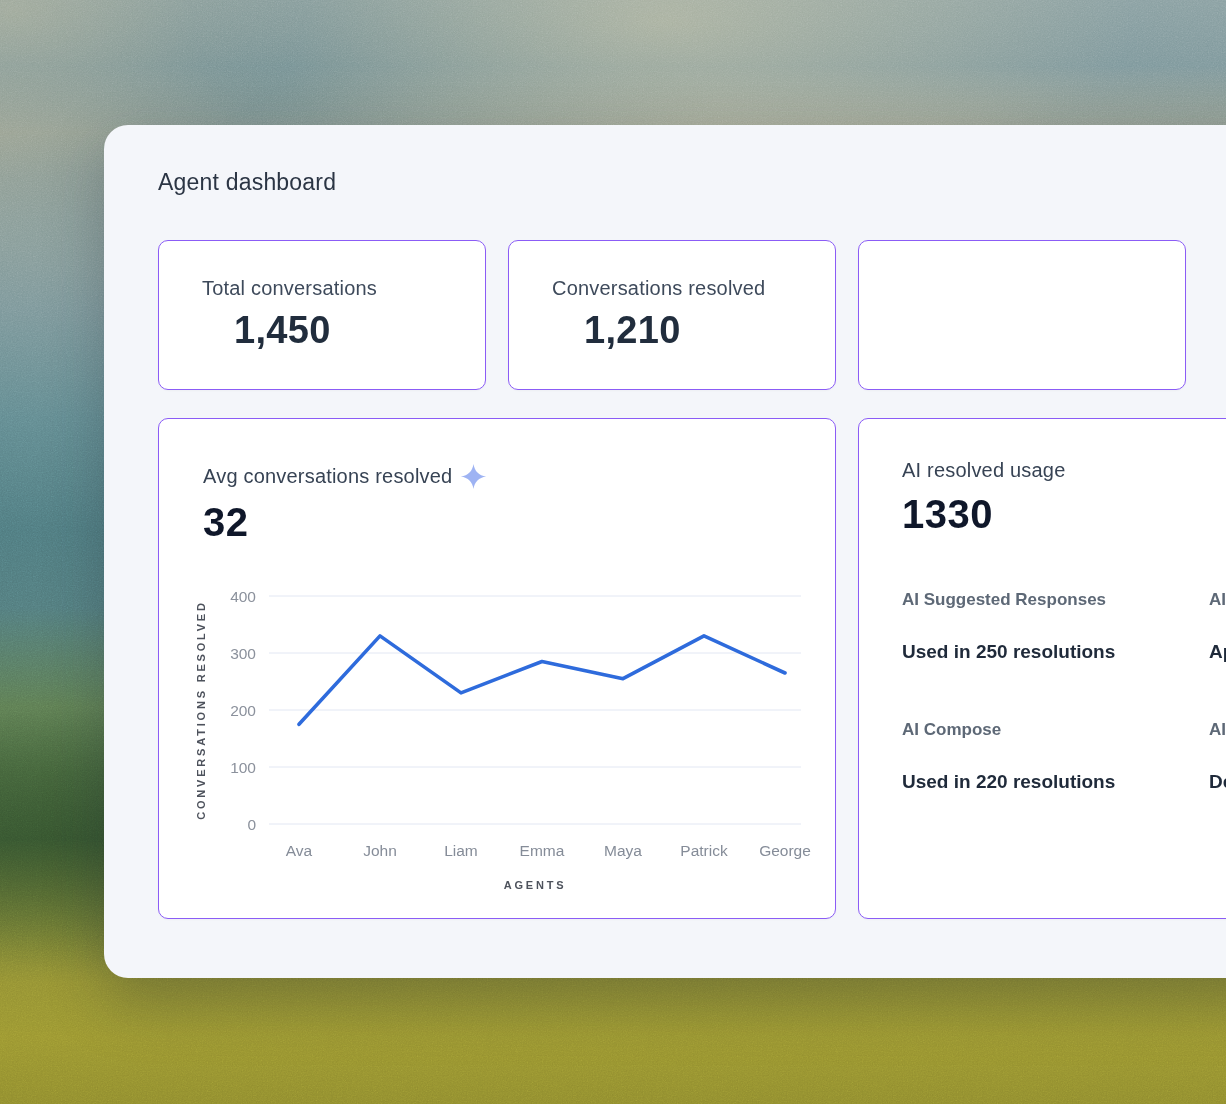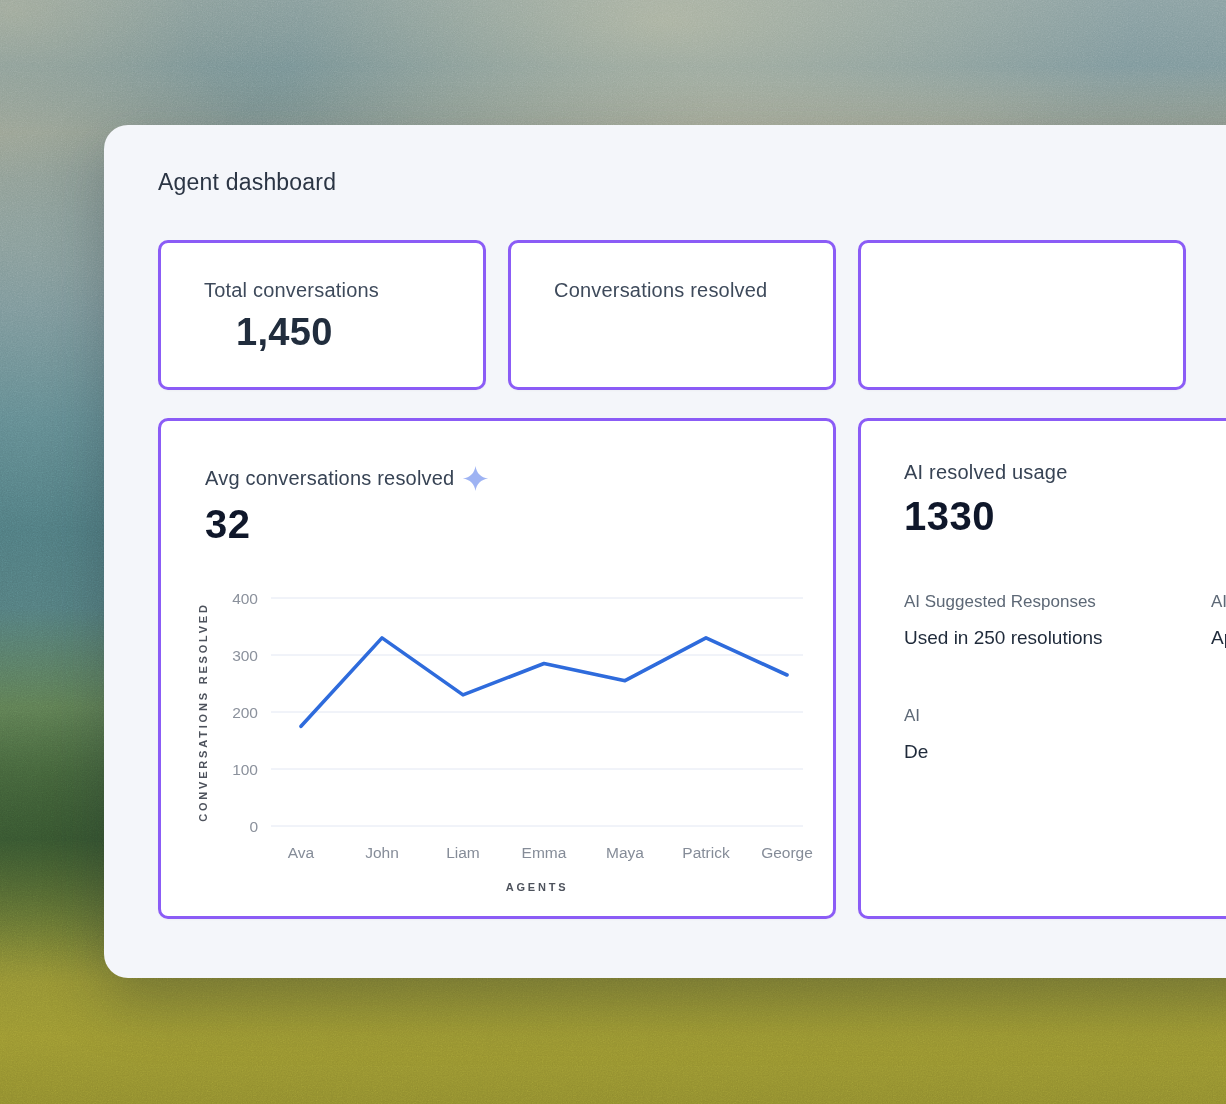--- a/index.html
+++ b/index.html
@@ -27,21 +27,21 @@
   .panel {
     position:absolute; left:104px; top:125px; width:1480px; height:853px;
     background:#f4f6fa; border-radius:24px;
     box-shadow:0 24px 60px rgba(25,35,45,0.28);
     padding:42px 0 0 54px;
   }
   .page-title { font-size:23px; font-weight:500; color:#2b3544; line-height:30px; letter-spacing:.2px; }
 
   .stats-row { display:flex; gap:22px; margin-top:43px; }
   .card {
-    background:#ffffff; border:3px solid #8b5cf6; border-radius:10px;
+    background:#ffffff; border:1px solid #8b5cf6; border-radius:10px;
     box-shadow:0 1px 2px rgba(16,24,40,0.03);
   }
   .stat-card { width:328px; height:150px; padding:36px 24px 0 43px; }
   .stat-label { font-size:20px; color:#3e4a5b; font-weight:500; letter-spacing:.2px; }
   .stat-value { font-size:38px; font-weight:700; color:#212d3d; margin-top:9px; letter-spacing:.3px;margin-left:32px; }
 
   .row2 { display:flex; gap:22px; margin-top:28px; }
   .chart-card { position:relative; width:678px; height:501px; padding:44px 0 0 44px; }
   .card-title-row { display:flex; align-items:center; gap:8px; }
   .card-title { font-size:20px; font-weight:500; color:#37markdown4354; color:#374354; letter-spacing:.2px; }
@@ -52,22 +52,22 @@
   .chart-svg text { font-family:"Liberation Sans", sans-serif; }
   .chart-svg .tick { fill:#8b919c; font-size:15.5px; }
   .chart-svg .cat  { fill:#858c98; font-size:15.5px; }
   .chart-svg .axis-title { fill:#4d525c; font-size:11px; font-weight:700; letter-spacing:2.8px; }
 
   .ai-card { position:relative; width:678px; height:501px; padding:40px 0 0 43px; }
   .features {
     display:grid; grid-template-columns:307px 307px; grid-auto-rows:auto;
     row-gap:54px; margin-top:52px;
   }
-  .feature-name  { font-size:17px; color:#5d6876; font-weight:400; line-height:22px; }
-  .feature-usage { font-size:19px; color:#1f2a3a; font-weight:400; line-height:26px; margin-top:12px; }
+  .feature-name  { font-size:17px; color:#5d6876; font-weight:700; line-height:22px; }
+  .feature-usage { font-size:19px; color:#1f2a3a; font-weight:700; line-height:26px; margin-top:28px; }
 </style>
 </head>
 <body>
 
 <div class="bg">
   <svg class="noise" xmlns="http://www.w3.org/2000/svg">
     <filter id="grain">
       <feTurbulence type="fractalNoise" baseFrequency="0.8" numOctaves="3" stitchTiles="stitch"></feTurbulence>
       <feColorMatrix type="saturate" values="0"></feColorMatrix>
       <feComponentTransfer>
@@ -81,20 +81,21 @@
 <div class="panel">
   <div class="page-title">Agent dashboard</div>
 
   <div class="stats-row">
     <div class="card stat-card">
       <div class="stat-label">Total conversations</div>
       <div class="stat-value">1,450</div>
     </div>
     <div class="card stat-card">
       <div class="stat-label">Conversations resolved</div>
+      <div class="stat-value">1,210</div>
     </div>
     <div class="card stat-card">
       <div class="stat-label"></div>
       <div class="stat-value"></div>
     </div>
   </div>
 
   <div class="row2">
 
     <div class="card chart-card">
@@ -137,20 +138,24 @@
       <div class="features">
         <div class="feature">
           <div class="feature-name">AI Suggested Responses</div>
           <div class="feature-usage">Used in 250 resolutions</div>
         </div>
         <div class="feature">
           <div class="feature-name">AI</div>
           <div class="feature-usage">Ap</div>
         </div>
         <div class="feature">
+          <div class="feature-name">AI Compose</div>
+          <div class="feature-usage">Used in 220 resolutions</div>
+        </div>
+        <div class="feature">
           <div class="feature-name">AI</div>
           <div class="feature-usage">De</div>
         </div>
       </div>
     </div>
 
   </div>
 </div>
 
 </body></html>

